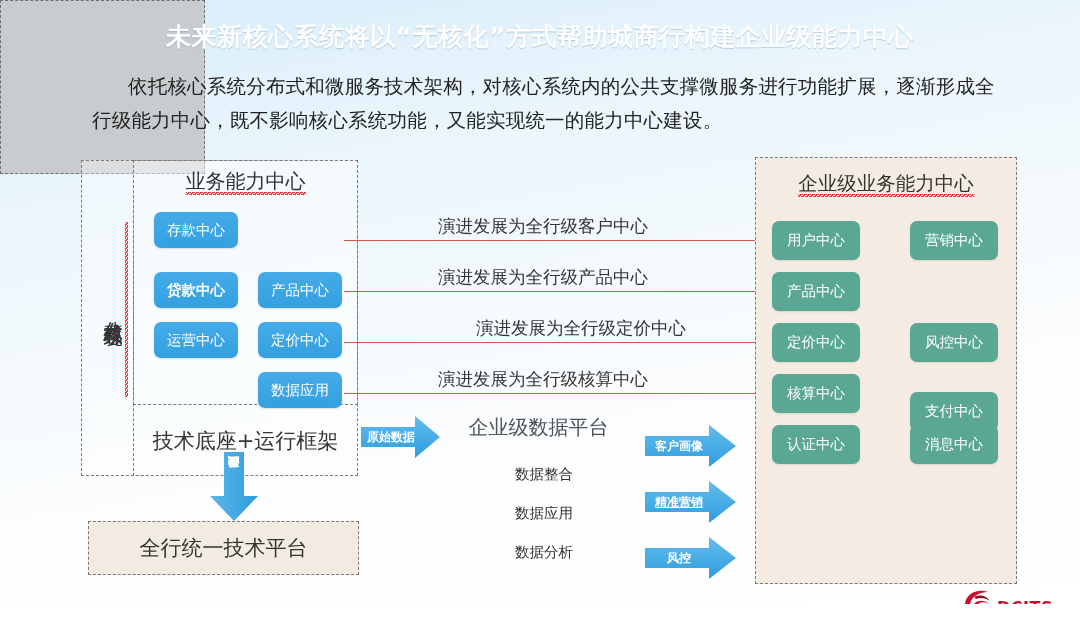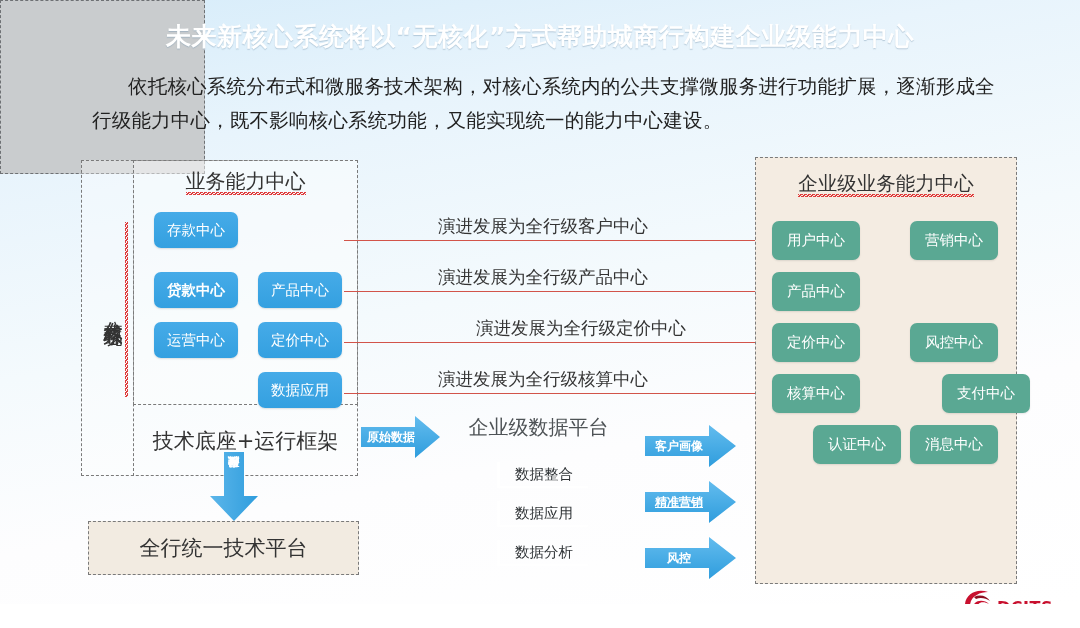--- a/index.html
+++ b/index.html
@@ -188,25 +188,25 @@
 
   <div class="dash" id="right-outer"></div>
   <div id="right-title">
     <span class="squig">企业级业务能力中心</span>
   </div>
 
   <div class="greenbox" style="left:772px;top:221px;">用户中心</div>
   <div class="greenbox" style="left:772px;top:272px;">产品中心</div>
   <div class="greenbox" style="left:772px;top:323px;">定价中心</div>
   <div class="greenbox" style="left:772px;top:374px;">核算中心</div>
-  <div class="greenbox" style="left:813px;top:425px;">认证中心</div>
+  <div class="greenbox" style="left:772px;top:425px;">认证中心</div>
 
   <div class="greenbox" style="left:910px;top:221px;">营销中心</div>
   <div class="greenbox" style="left:910px;top:323px;">风控中心</div>
-  <div class="greenbox" style="left:910px;top:374px;margin-left:32px;">支付中心</div>
+  <div class="greenbox" style="left:910px;top:392px;">支付中心</div>
   <div class="greenbox" style="left:910px;top:425px;">消息中心</div>
 
   <svg class="barrow right" style="left:361px;top:415px;width:80px;height:44px;" viewBox="0 0 80 44">
     <defs>
       <linearGradient id="gright" x1="0" y1="0" x2="0" y2="1">
         <stop offset="0%" stop-color="#63bcee"></stop>
           <stop offset="100%" stop-color="#2f9ddd"></stop>
       </linearGradient>
     </defs>
     <polygon points="0,12 54,12 54,1 79,22 54,43 54,32 0,32" fill="url(#gright)"></polygon>

